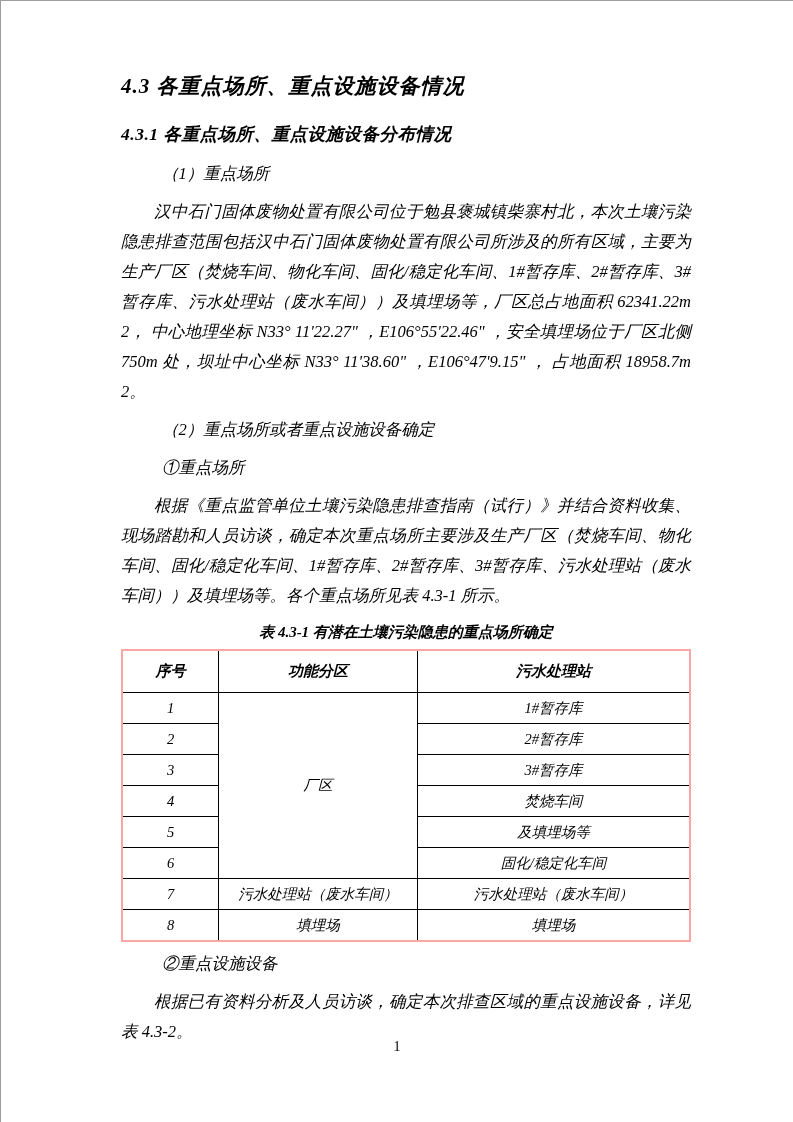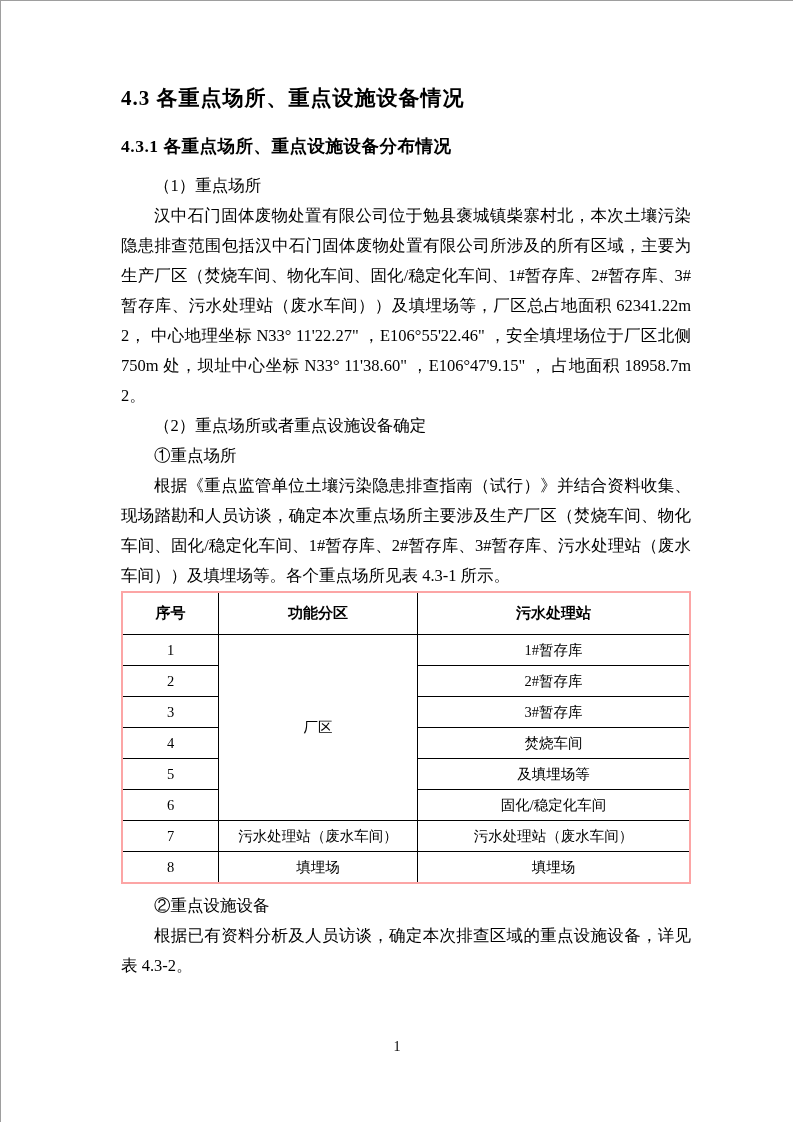--- a/index.html
+++ b/index.html
@@ -13,23 +13,24 @@
     box-sizing: border-box;
     border-top: 1px solid #9e9e9e;
     border-left: 1px solid #9e9e9e;
     position: relative;
     font-family: "Liberation Serif", "DejaVu Serif", serif;
     color: #000000;
   }
   .content {
     position: absolute;
     left: 120px;
-    top: 12px;
+    top: 0;
     width: 570px;
     padding-top: 72px;
+    font-style: italic;
   }
   .h1 {
     font-size: 21px;
     font-weight: bold;
     line-height: 26px;
     margin: 0 0 24px 0;
     letter-spacing: 1px;
   }
   .h2 {
     font-size: 17.5px;
@@ -43,21 +44,21 @@
     line-height: 30px;
     text-align: justify;
     text-indent: 2em;
     margin: 0;
     word-break: break-all;
   }
   .para-label {
     font-size: 16.5px;
     line-height: 30px;
     text-indent: 2em;
-    margin: 0;
+    margin: 8px;
   }
   .tbl-title {
     font-size: 15px;
     font-weight: bold;
     text-align: center;
     margin: 12px 0 7px 0;
   }
   table.sites {
     width: 100%;
     border-collapse: collapse;
@@ -100,20 +101,21 @@
   <div class="h1">4.3 各重点场所、重点设施设备情况</div>
   <div class="h2">4.3.1 各重点场所、重点设施设备分布情况</div>
 
   <p class="para-label">（1）重点场所</p>
   <p class="para">汉中石门固体废物处置有限公司位于勉县褒城镇柴寨村北，本次土壤污染隐患排查范围包括汉中石门固体废物处置有限公司所涉及的所有区域，主要为生产厂区（焚烧车间、物化车间、固化/稳定化车间、1#暂存库、2#暂存库、3# 暂存库、污水处理站（废水车间））及填埋场等，厂区总占地面积 62341.22m2， 中心地理坐标 N33° 11'22.27" ，E106°55'22.46" ，安全填埋场位于厂区北侧 750m 处，坝址中心坐标 N33° 11'38.60" ，E106°47'9.15" ， 占地面积 18958.7m2。</p>
 
   <p class="para-label">（2）重点场所或者重点设施设备确定</p>
   <p class="para-label">①重点场所</p>
   <p class="para">根据《重点监管单位土壤污染隐患排查指南（试行）》并结合资料收集、现场踏勘和人员访谈，确定本次重点场所主要涉及生产厂区（焚烧车间、物化车间、固化/稳定化车间、1#暂存库、2#暂存库、3#暂存库、污水处理站（废水 车间））及填埋场等。各个重点场所见表 4.3-1 所示。</p>
 
+  <div class="tbl-title">表 4.3-1 有潜在土壤污染隐患的重点场所确定</div>
 
   <table class="sites">
     <colgroup>
       <col style="width:17%">
       <col style="width:35%">
       <col style="width:48%">
     </colgroup>
     <tbody>
         <tr>
       <th>序号</th>

